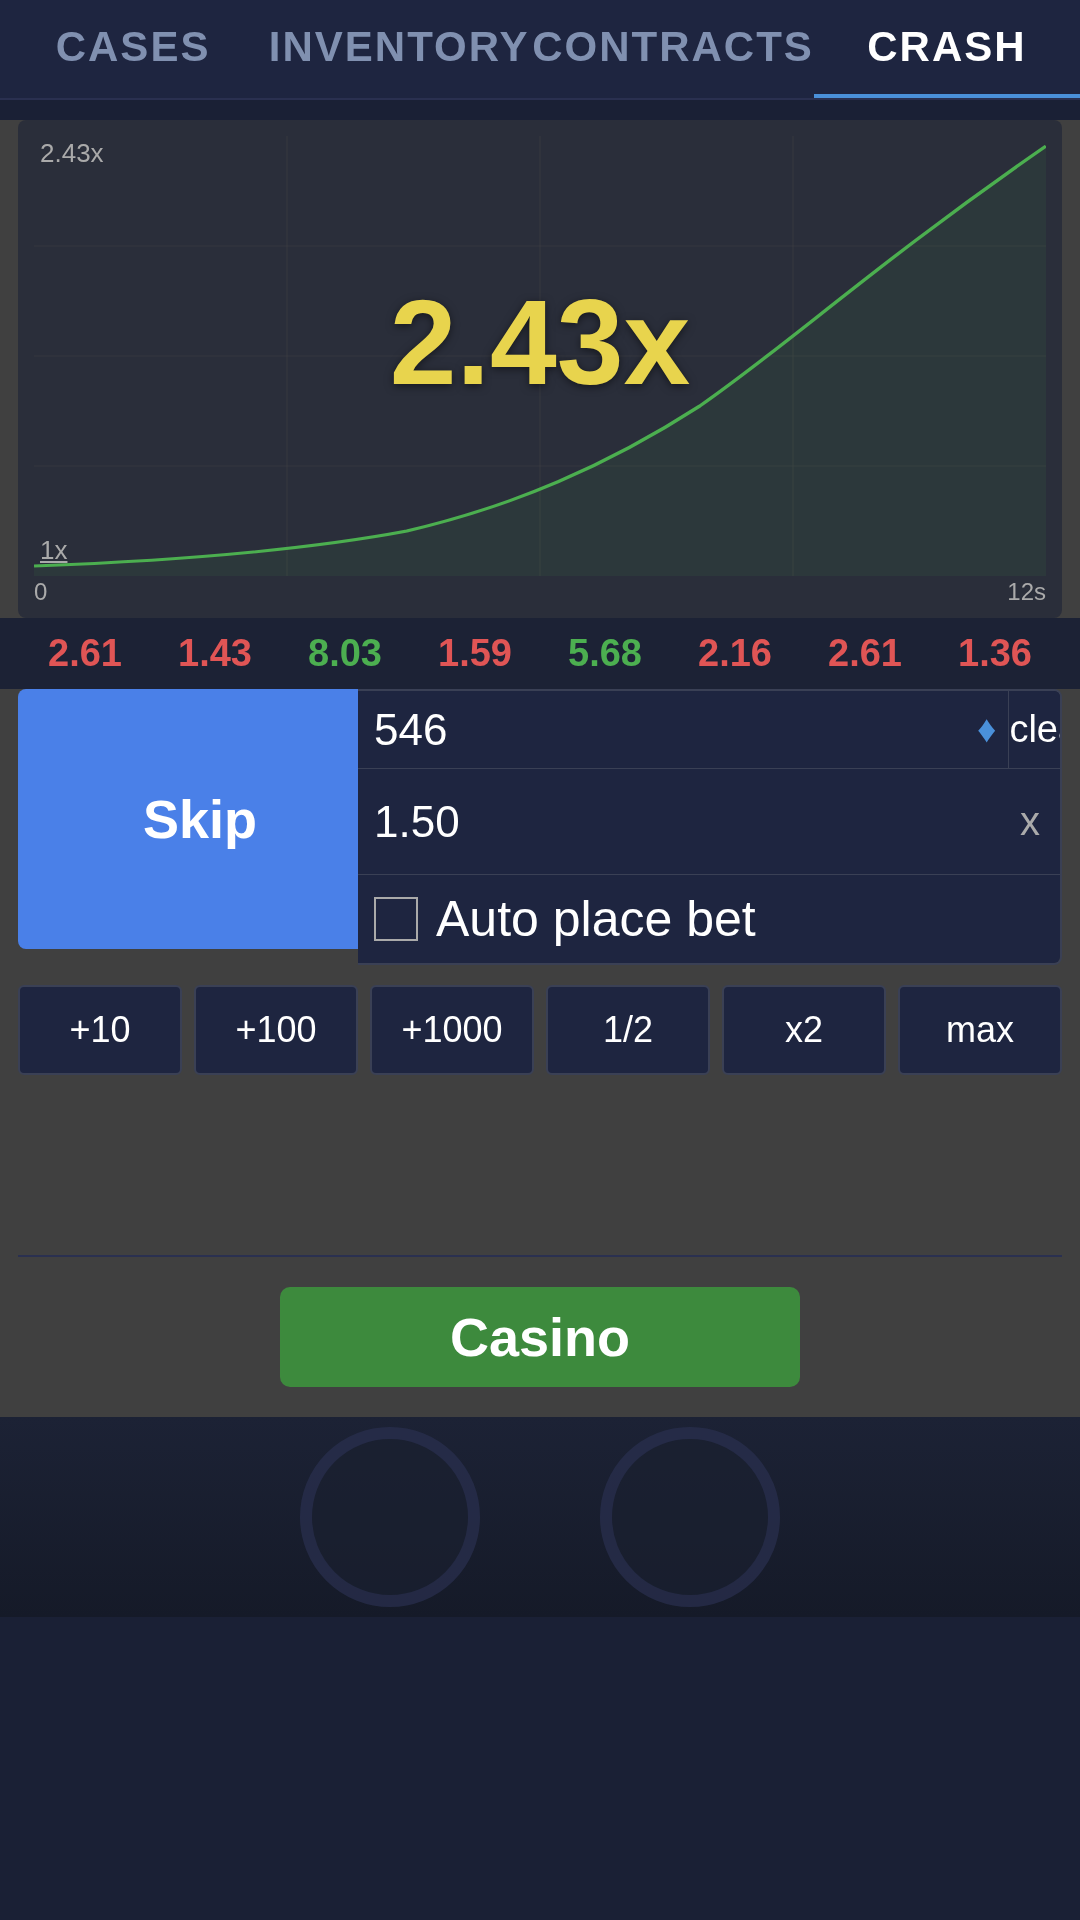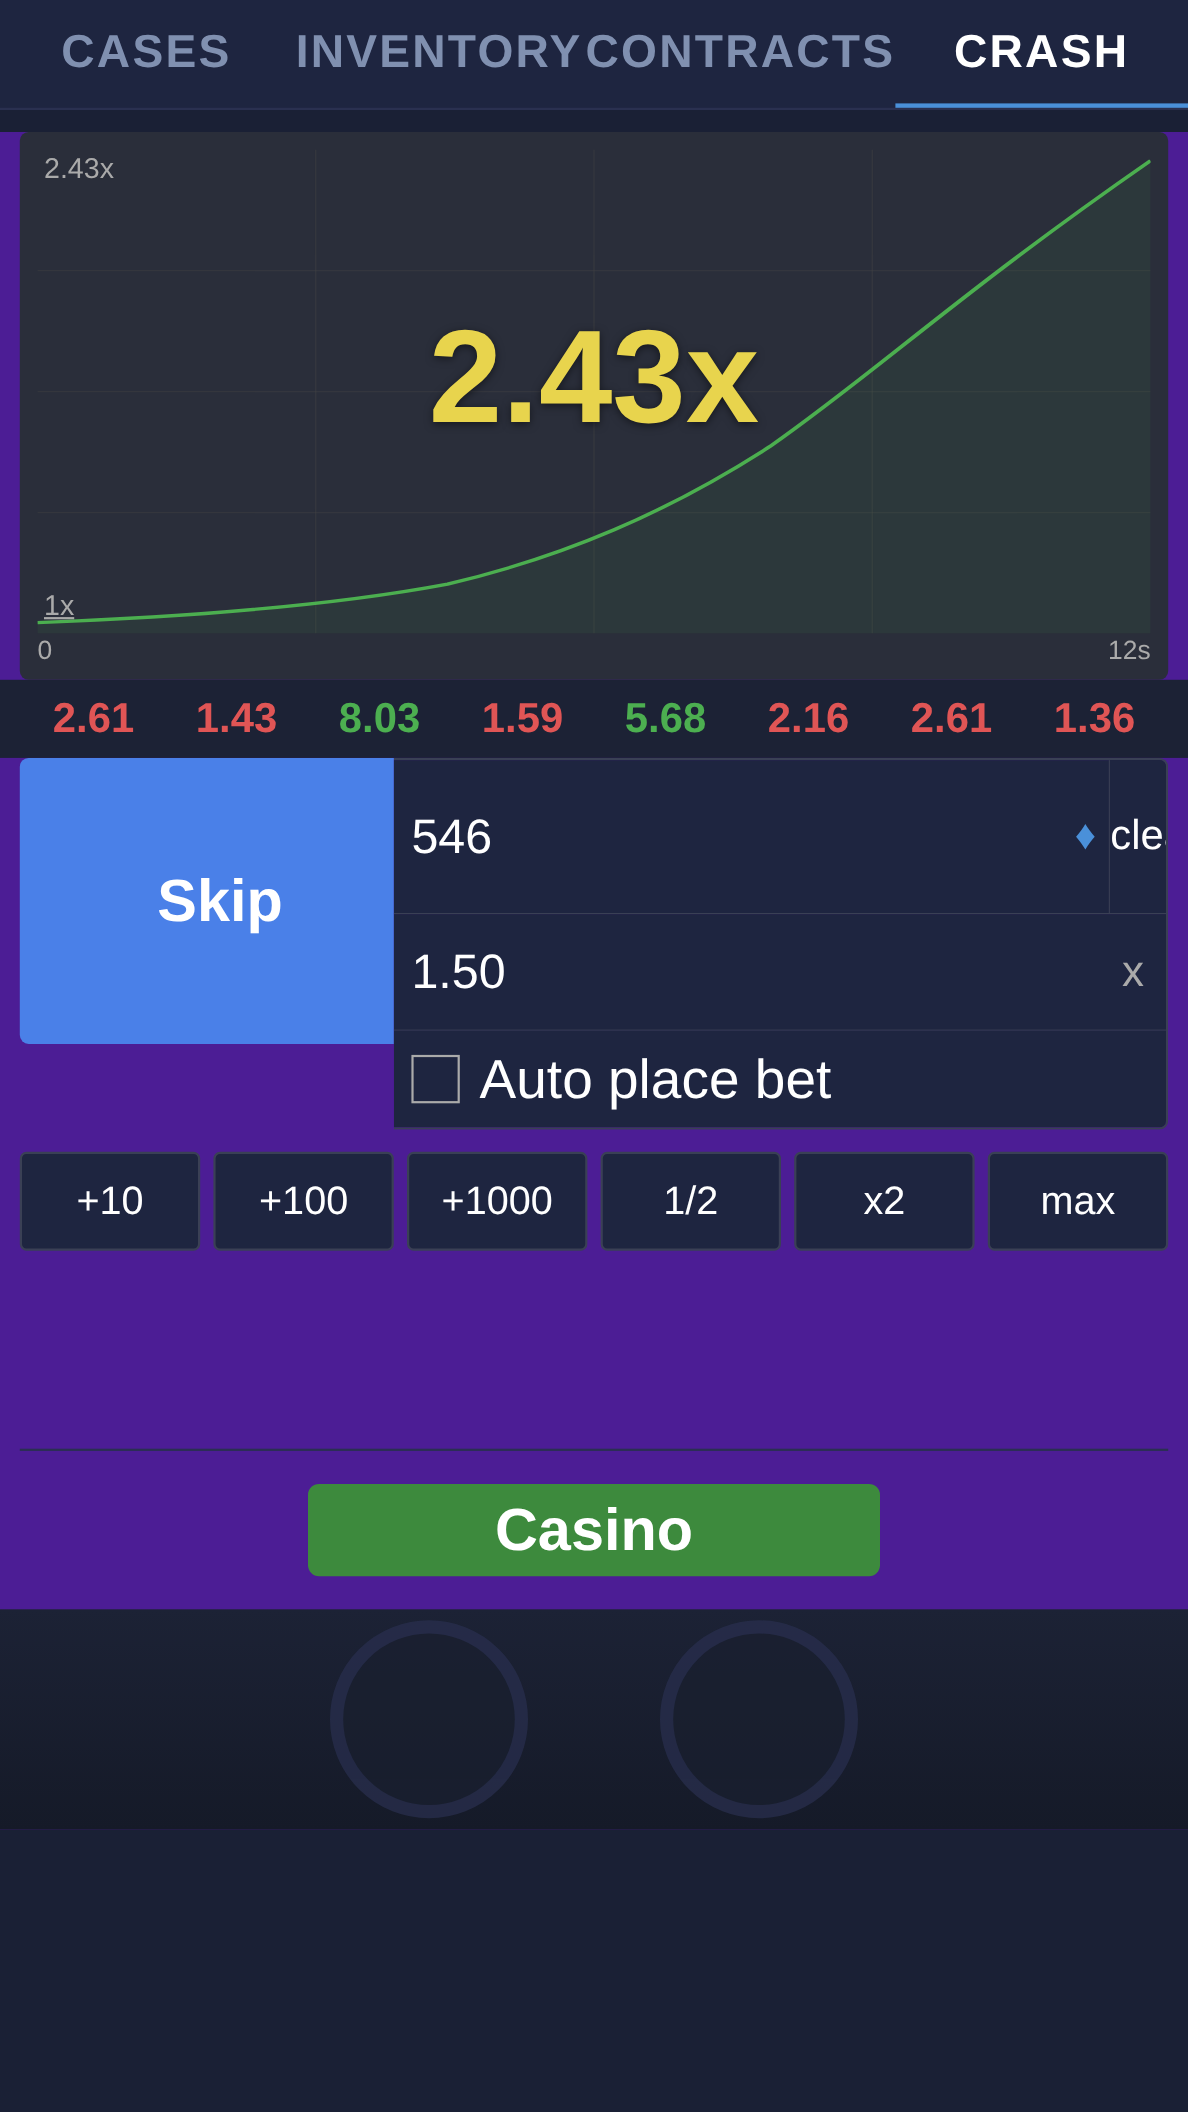--- a/index.html
+++ b/index.html
@@ -33,21 +33,21 @@
       border-bottom: 4px solid transparent;
     }
     .nav-item.active {
       color: #ffffff;
       border-bottom: 4px solid #4a90d9;
     }
 
     
     .main {
       padding: 0;
-      background: #4c1d95;
+      background: #404040;
     }
 
     
     .chart-container {
       margin: 20px 18px 0 18px;
       background: #2a2e3a;
       border-radius: 8px;
       padding: 16px 16px 8px 16px;
       position: relative;
     }
@@ -149,21 +149,21 @@
       display: flex;
       flex-direction: column;
       border: 2px solid #3a4055;
       border-left: none;
       border-radius: 0 8px 8px 0;
       overflow: hidden;
     }
     .bet-amount-row {
       display: flex;
       align-items: center;
-      height: 140px;
+      height: 78px;
       border-bottom: 1px solid #3a4055;
       background: #1e2540;
     }
     .bet-amount-input {
       flex: 1;
       background: transparent;
       border: none;
       outline: none;
       color: white;
       font-size: 44px;
@@ -266,21 +266,21 @@
       padding: 30px 0;
     }
     .casino-button {
       background: #3d8a3d;
       color: white;
       font-size: 54px;
       font-weight: bold;
       border: none;
       border-radius: 10px;
       width: 520px;
-      height: 84px;
+      height: 100px;
       cursor: pointer;
     }
 
     
     .bottom-area {
       height: 200px;
       background: linear-gradient(to bottom, #1c2235 0%, #151a28 100%);
       display: flex;
       align-items: center;
       justify-content: center;

